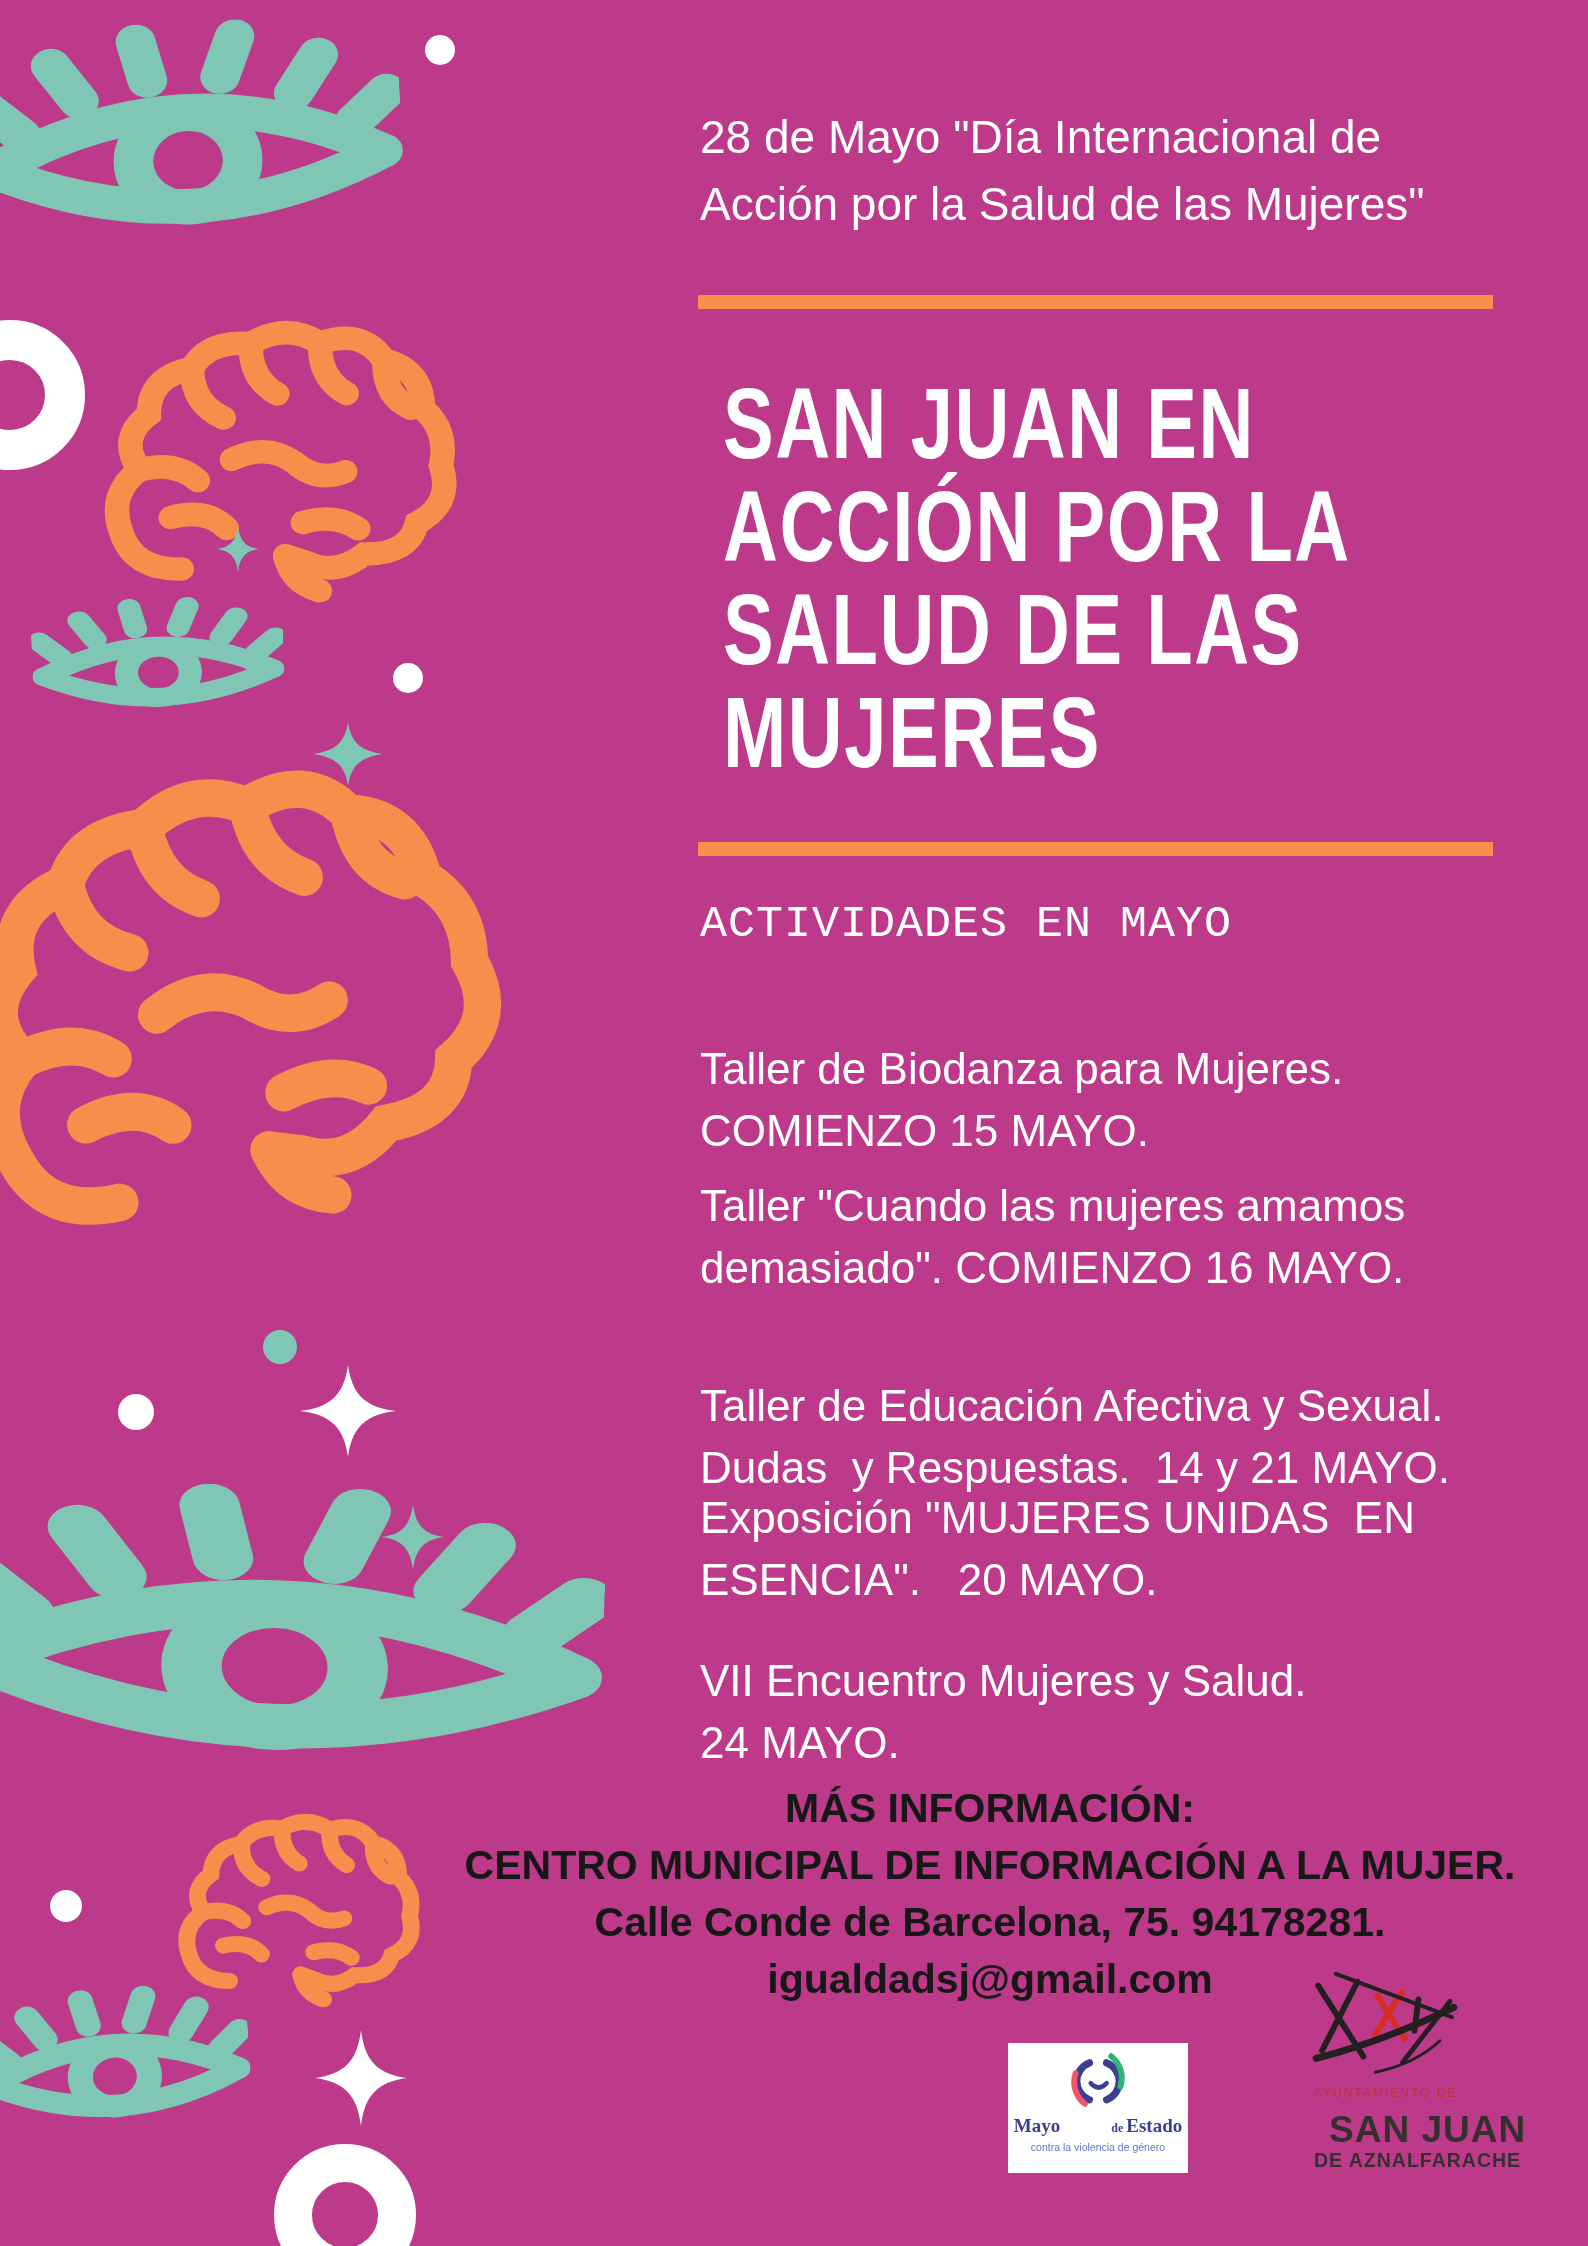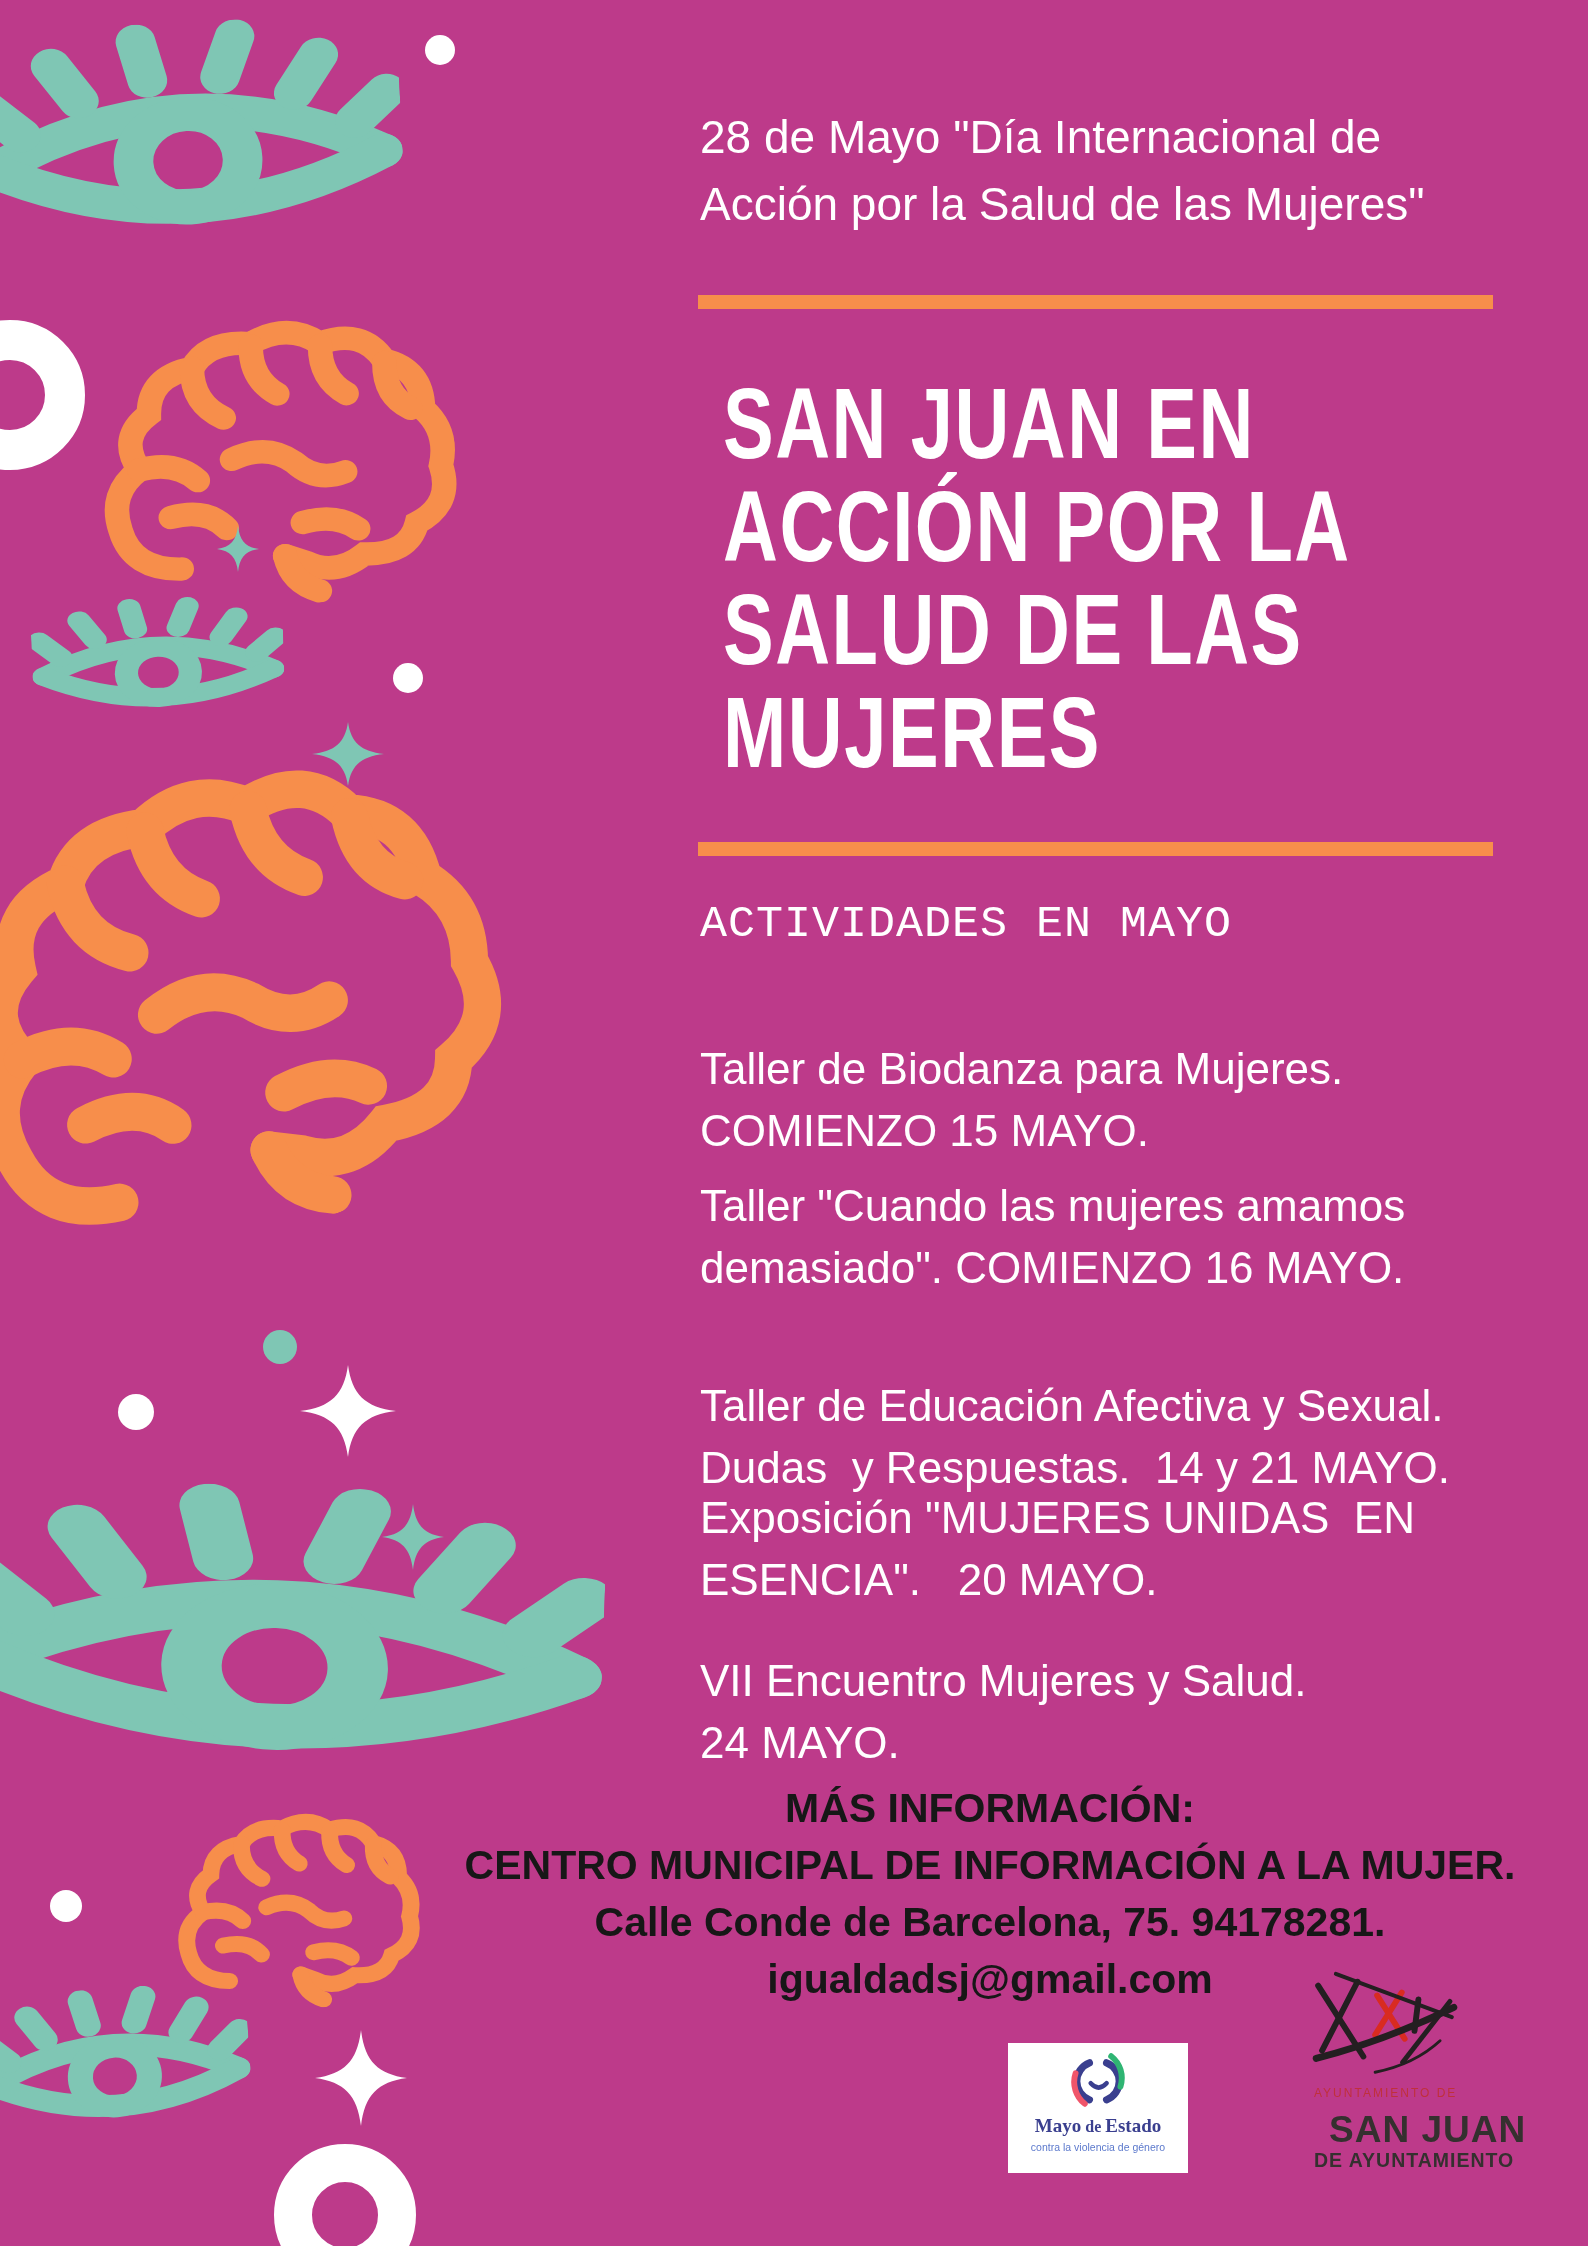--- a/index.html
+++ b/index.html
@@ -46,21 +46,21 @@
   .pacto-box{
     position:absolute;left:1008px;top:2043px;width:180px;height:130px;
     background:#ffffff;text-align:center;
   }
   .pacto-logo{position:absolute;left:57px;top:4px;width:66px;height:66px;}
   .pacto-title{
     position:absolute;left:0;top:72px;width:180px;
     font-family:"Liberation Serif",serif;font-weight:700;font-size:19px;
     color:var(--c-pacto-blue,#3A3F8F);white-space:pre;
   }
-  .pacto-title .small-de{font-size:16px;}
+  .pacto-title .small-de{font-size:12px;padding-left:48px;}
   .pacto-sub{
     position:absolute;left:0;top:98px;width:180px;
     font-size:10.5px;color:var(--c-pacto-lightblue,#5C79CC);white-space:pre;
   }
 
   .sanjuan-block{position:absolute;left:1300px;top:1966px;width:170px;}
   .xxi-sketch{position:absolute;left:6px;top:0;width:158px;height:118px;}
   .ayto-line1{
     position:absolute;left:14px;top:120px;width:160px;
     font-size:12px;letter-spacing:2px;color:var(--c-sanjuan-red,#C0303B);white-space:pre;
@@ -240,16 +240,16 @@
         <path d="M97 27 L70 70" stroke="var(--c-sketch-red,#D92B21)" stroke-width="6"></path>
         <path d="M114 34 L110 66" stroke="var(--c-sketch-black,#241F21)" stroke-width="6"></path>
         <path d="M30 8 L148 52" stroke="var(--c-sketch-black,#241F21)" stroke-width="4"></path>
         <path d="M10 94 Q80 76 150 42" stroke="var(--c-sketch-black,#241F21)" stroke-width="7"></path>
         <path d="M98 98 L146 36" stroke="var(--c-sketch-black,#241F21)" stroke-width="5"></path>
         <path d="M70 108 Q110 100 136 76" stroke="var(--c-sketch-black,#241F21)" stroke-width="3"></path>
       </g>
     </svg>
     <div class="ayto-line1">AYUNTAMIENTO DE</div>
     <div class="ayto-line2">SAN JUAN</div>
-    <div class="ayto-line3">DE AYUNTAMIENTO</div>
+    <div class="ayto-line3">DE AZNALFARACHE</div>
   </div>
 
 </div>
 
 </body></html>

